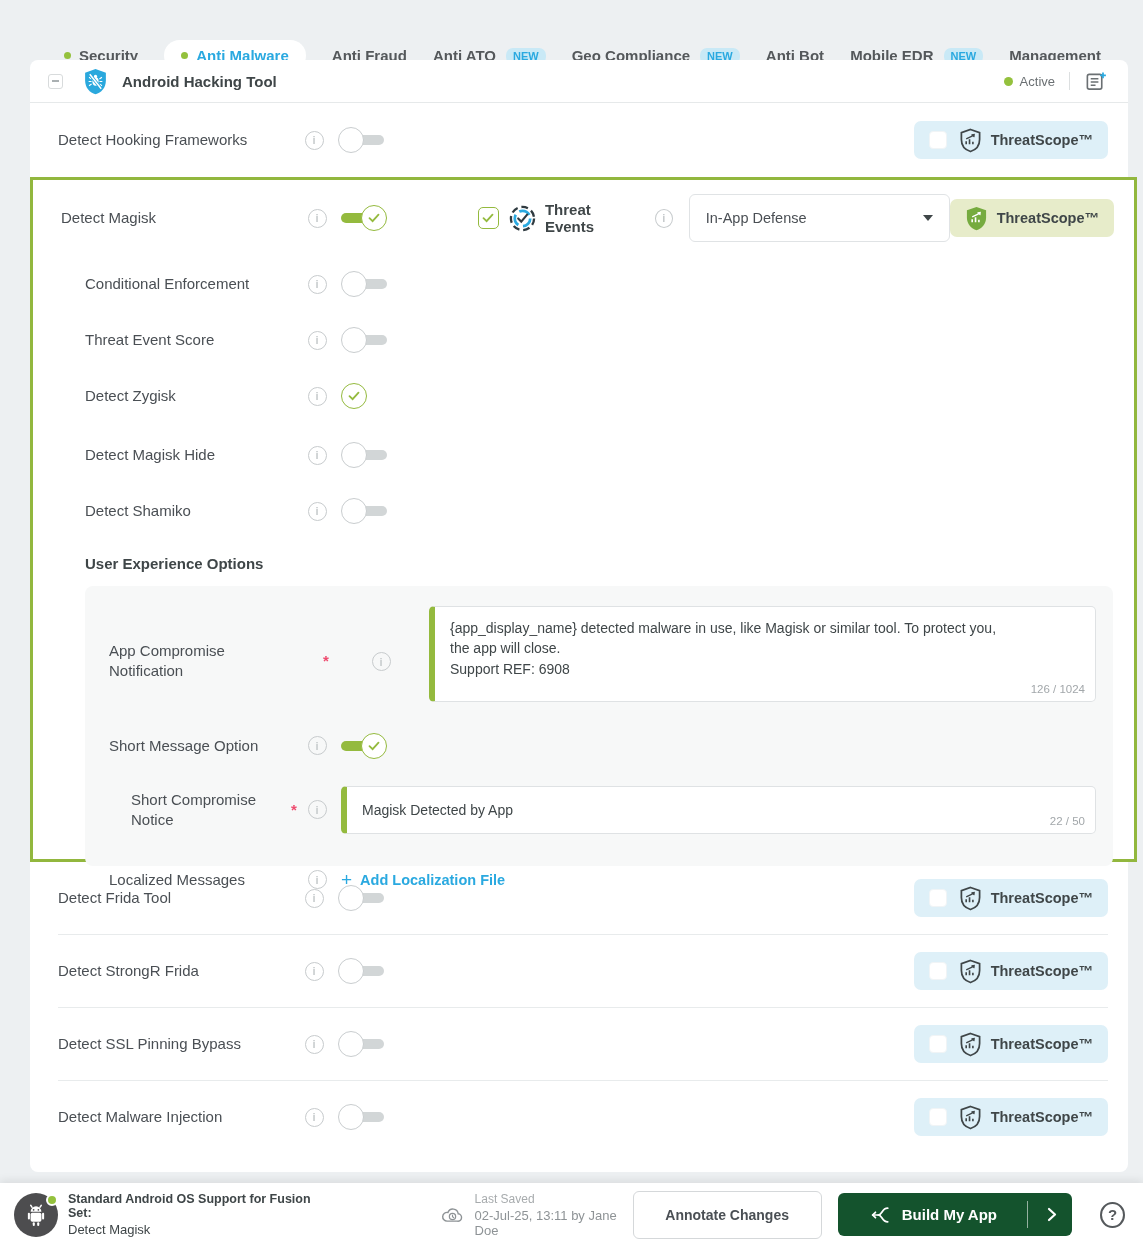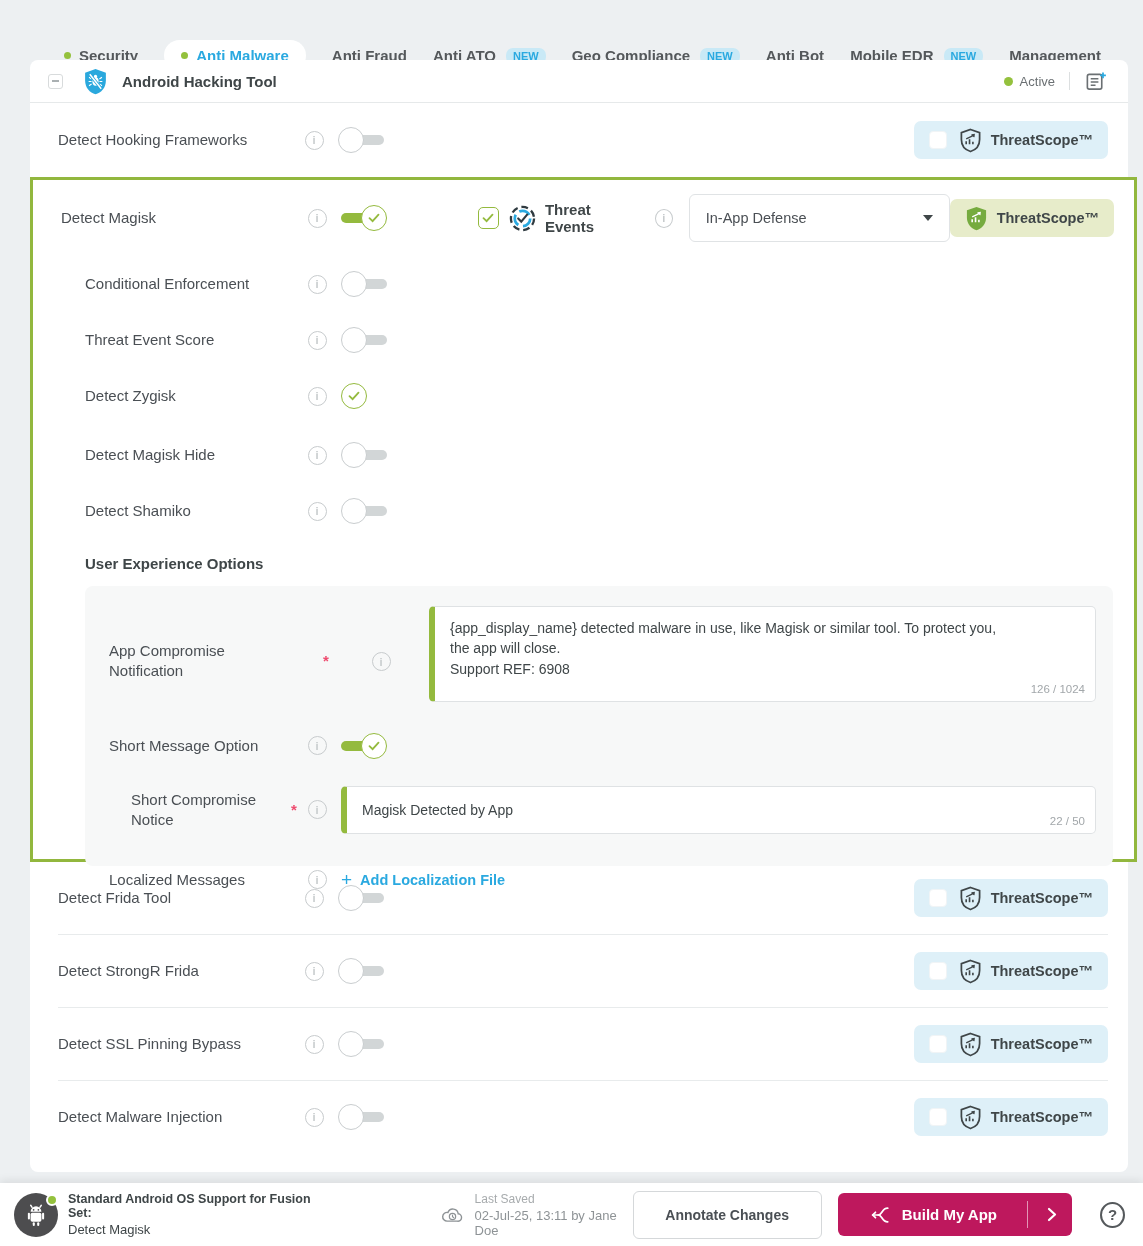--- a/index.html
+++ b/index.html
@@ -118,21 +118,21 @@
   .fusion-txt .l2 { font-size:13px; color:#3f4648; margin-top:2px; }
   .saved { margin-left:118px; display:flex; align-items:center; }
   .saved-txt { margin-left:11px; }
   .saved-txt .l1 { font-size:12px; color:#a7abad; }
   .saved-txt .l2 { font-size:13px; color:#8e9396; margin-top:2px; }
   .btn-annotate { margin-left:auto; width:200px; height:48px; background:#fff;
     border:1px solid #d5d8da; border-radius:6px; font-size:14px; font-weight:700;
     color:#4a4f54; display:flex; align-items:center; justify-content:center;
     cursor:pointer; font-family:inherit; }
   .btn-build { position:relative; margin-left:16px; width:246px; height:43px;
-    background:#be185d; border:none; border-radius:6px; color:#fff; font-size:15px;
+    background:#14532d; border:none; border-radius:6px; color:#fff; font-size:15px;
     font-weight:700; display:flex; align-items:center; justify-content:center;
     gap:11px; padding-right:44px; cursor:pointer; font-family:inherit; }
   .btn-build .bsep { position:absolute; right:44px; top:8px; width:1px; height:27px;
     background:rgba(255,255,255,.55); }
   .btn-build .chev { position:absolute; right:15px; top:14px; display:flex; }
   .help-circle { margin-left:28px; margin-right:4px; width:26px; height:26px;
     border:2px solid #55595c; border-radius:50%; color:#55595c; font-size:15px;
     font-weight:700; display:flex; align-items:center; justify-content:center; cursor:pointer; }
 </style>
 </head>

